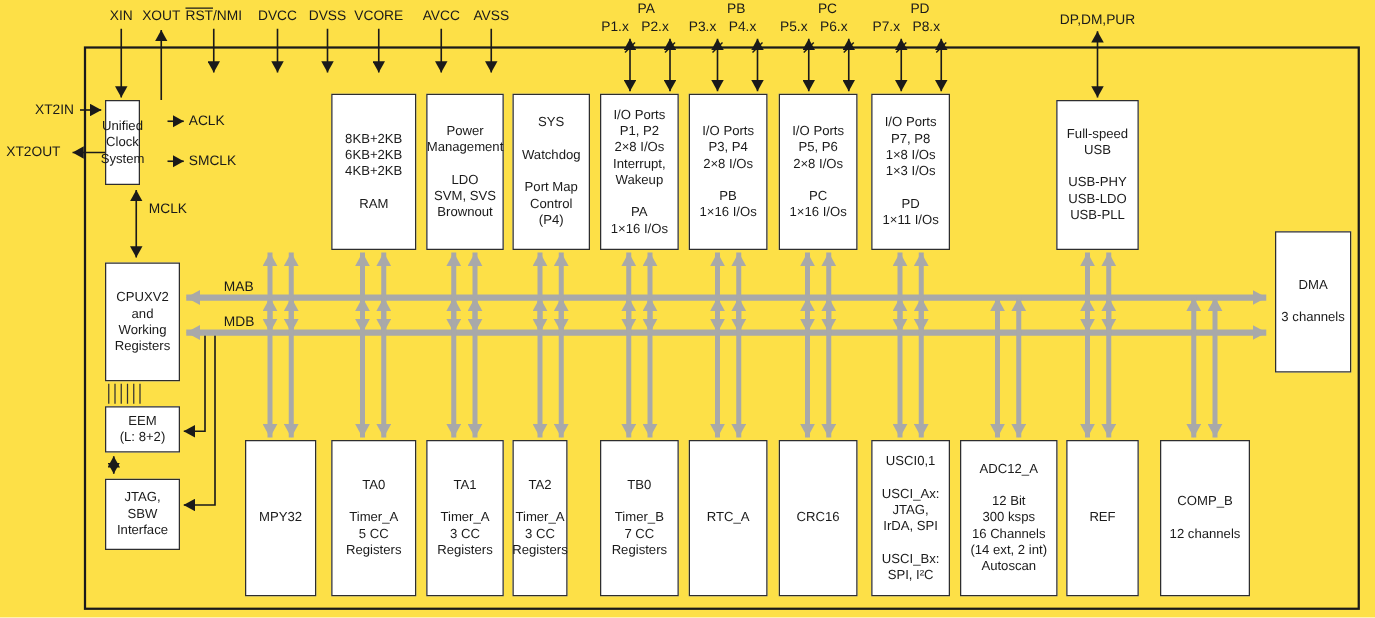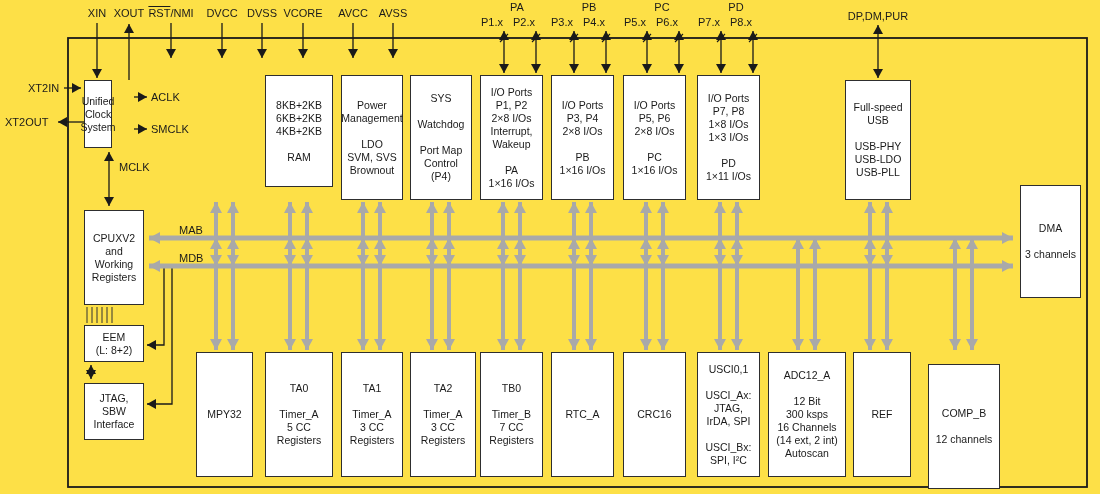--- a/index.html
+++ b/index.html
@@ -172,21 +172,21 @@
   <div class="lbl la" style="left:151px;top:123px">SMCLK</div>
   <div class="lbl la" style="left:119px;top:161px">MCLK</div>
   <div class="lbl la" style="left:179px;top:224px">MAB</div>
   <div class="lbl la" style="left:179px;top:252px">MDB</div>
 
   <div class="block" style="left:84px;top:80px;width:28px;height:68px">
       <div class="bl">Unified</div>
       <div class="bl">Clock</div>
       <div class="bl">System</div>
     </div>
-  <div class="block" style="left:265px;top:75px;width:68px;height:112px">
+  <div class="block" style="left:265px;top:75px;width:68px;height:125px">
       <div class="bl">8KB+2KB</div>
       <div class="bl">6KB+2KB</div>
       <div class="bl">4KB+2KB</div>
       <div class="bl">&nbsp;</div>
       <div class="bl">RAM</div>
     </div>
   <div class="block" style="left:341px;top:75px;width:62px;height:125px">
       <div class="bl">Power</div>
       <div class="bl">Management</div>
       <div class="bl">&nbsp;</div>
@@ -278,21 +278,21 @@
       <div class="bl">5 CC</div>
       <div class="bl">Registers</div>
     </div>
   <div class="block" style="left:341px;top:352px;width:62px;height:125px">
       <div class="bl">TA1</div>
       <div class="bl">&nbsp;</div>
       <div class="bl">Timer_A</div>
       <div class="bl">3 CC</div>
       <div class="bl">Registers</div>
     </div>
-  <div class="block" style="left:410px;top:352px;width:66px;height:125px">
+  <div class="block" style="left:410px;top:352px;width:44px;height:125px">
       <div class="bl">TA2</div>
       <div class="bl">&nbsp;</div>
       <div class="bl">Timer_A</div>
       <div class="bl">3 CC</div>
       <div class="bl">Registers</div>
     </div>
   <div class="block" style="left:480px;top:352px;width:63px;height:125px">
       <div class="bl">TB0</div>
       <div class="bl">&nbsp;</div>
       <div class="bl">Timer_B</div>
@@ -320,19 +320,19 @@
       <div class="bl">&nbsp;</div>
       <div class="bl">12 Bit</div>
       <div class="bl">300 ksps</div>
       <div class="bl">16 Channels</div>
       <div class="bl">(14 ext, 2 int)</div>
       <div class="bl">Autoscan</div>
     </div>
   <div class="block" style="left:853px;top:352px;width:58px;height:125px">
       <div class="bl">REF</div>
     </div>
-  <div class="block" style="left:928px;top:364px;width:72px;height:125px">
+  <div class="block" style="left:928px;top:352px;width:72px;height:125px">
       <div class="bl">COMP_B</div>
       <div class="bl">&nbsp;</div>
       <div class="bl">12 channels</div>
     </div>
 
 </div>
 
 </body></html>

